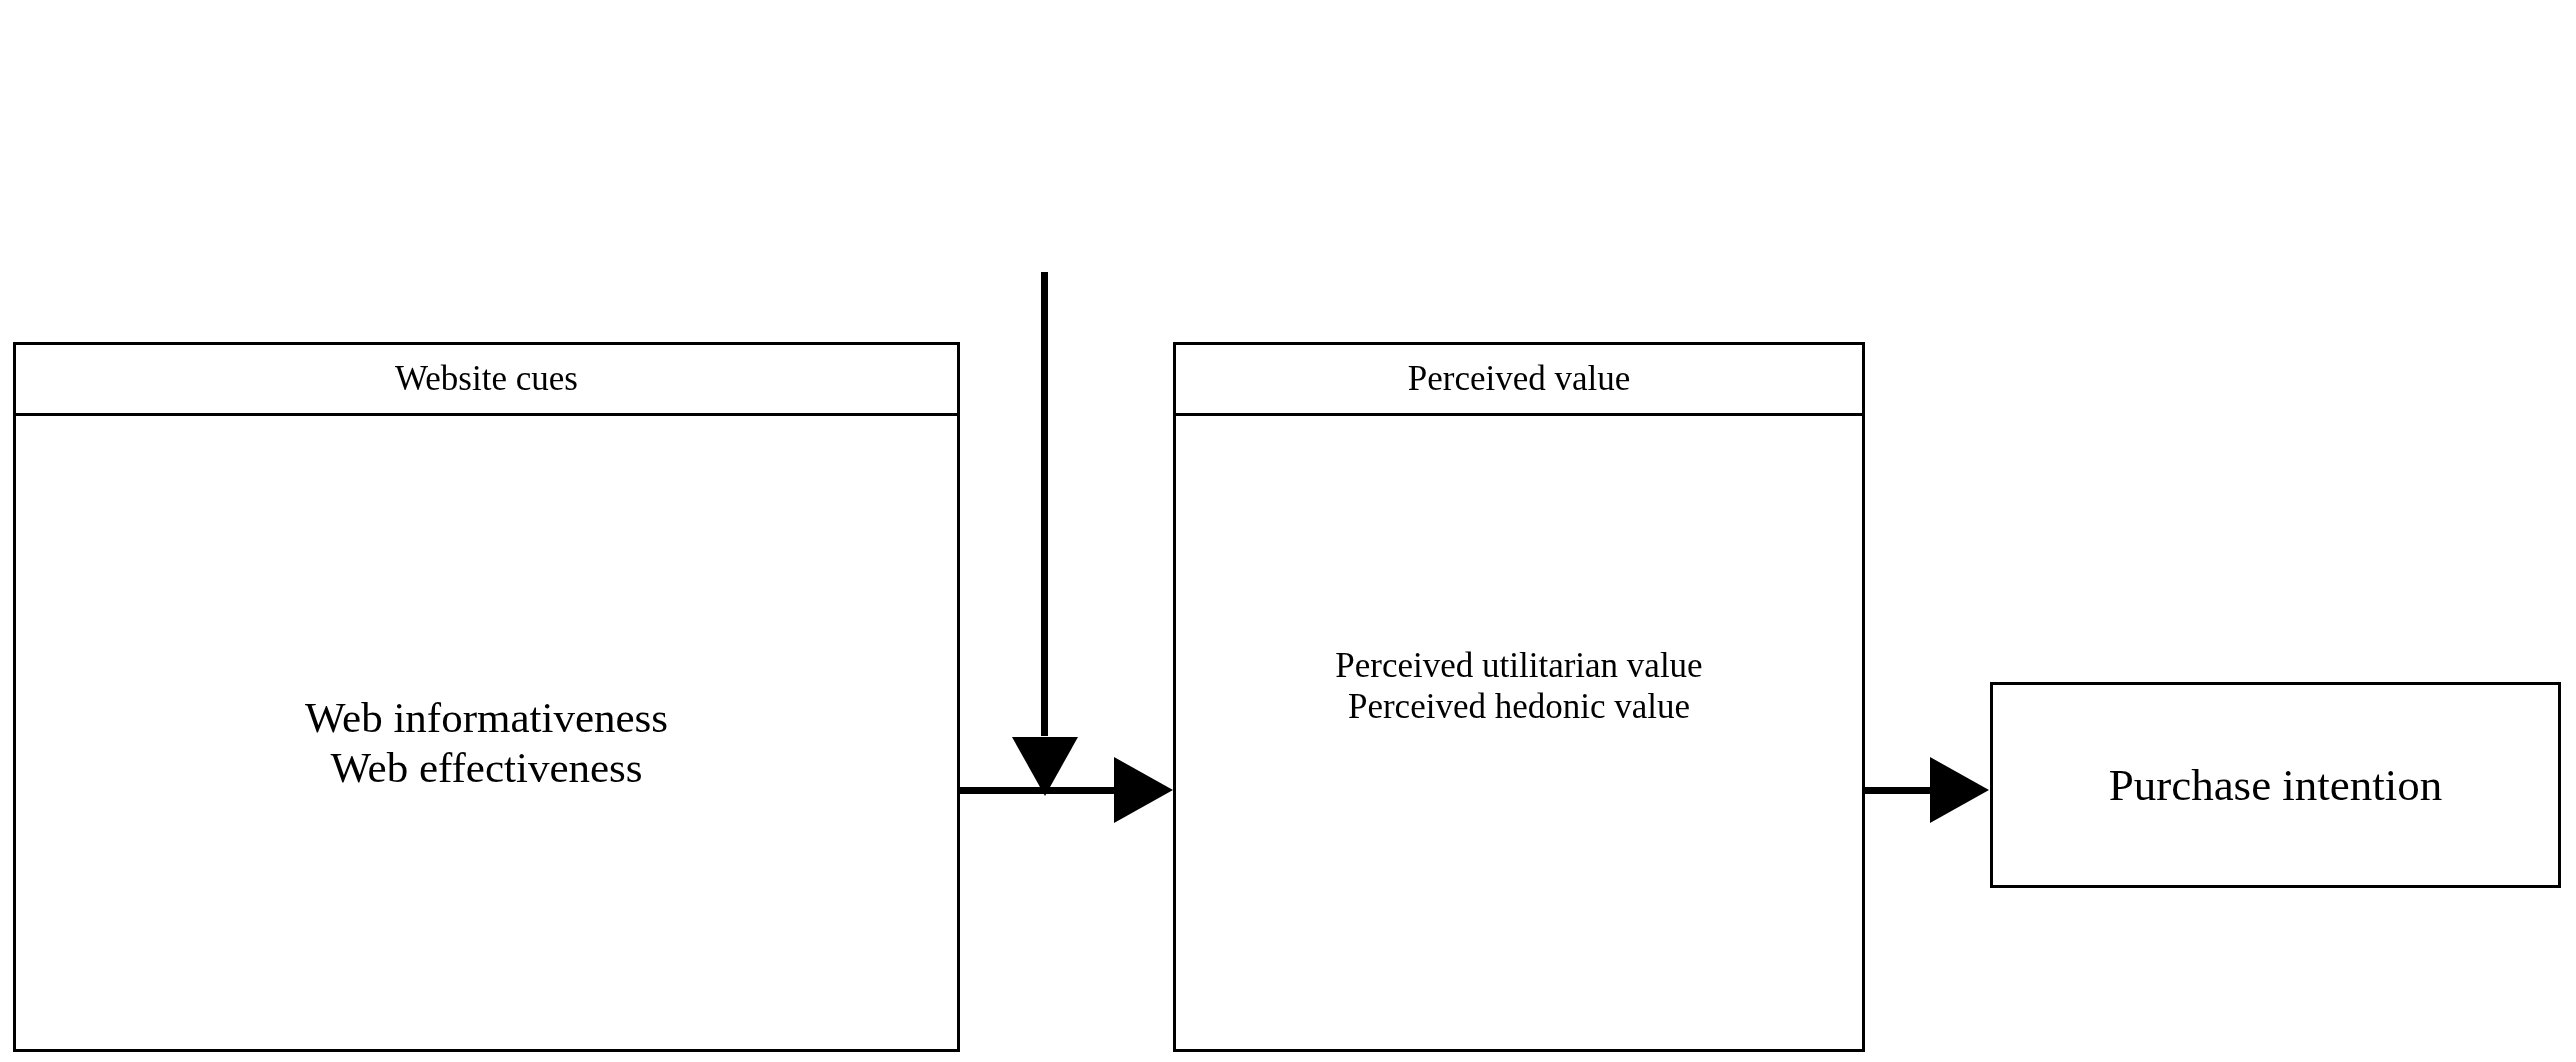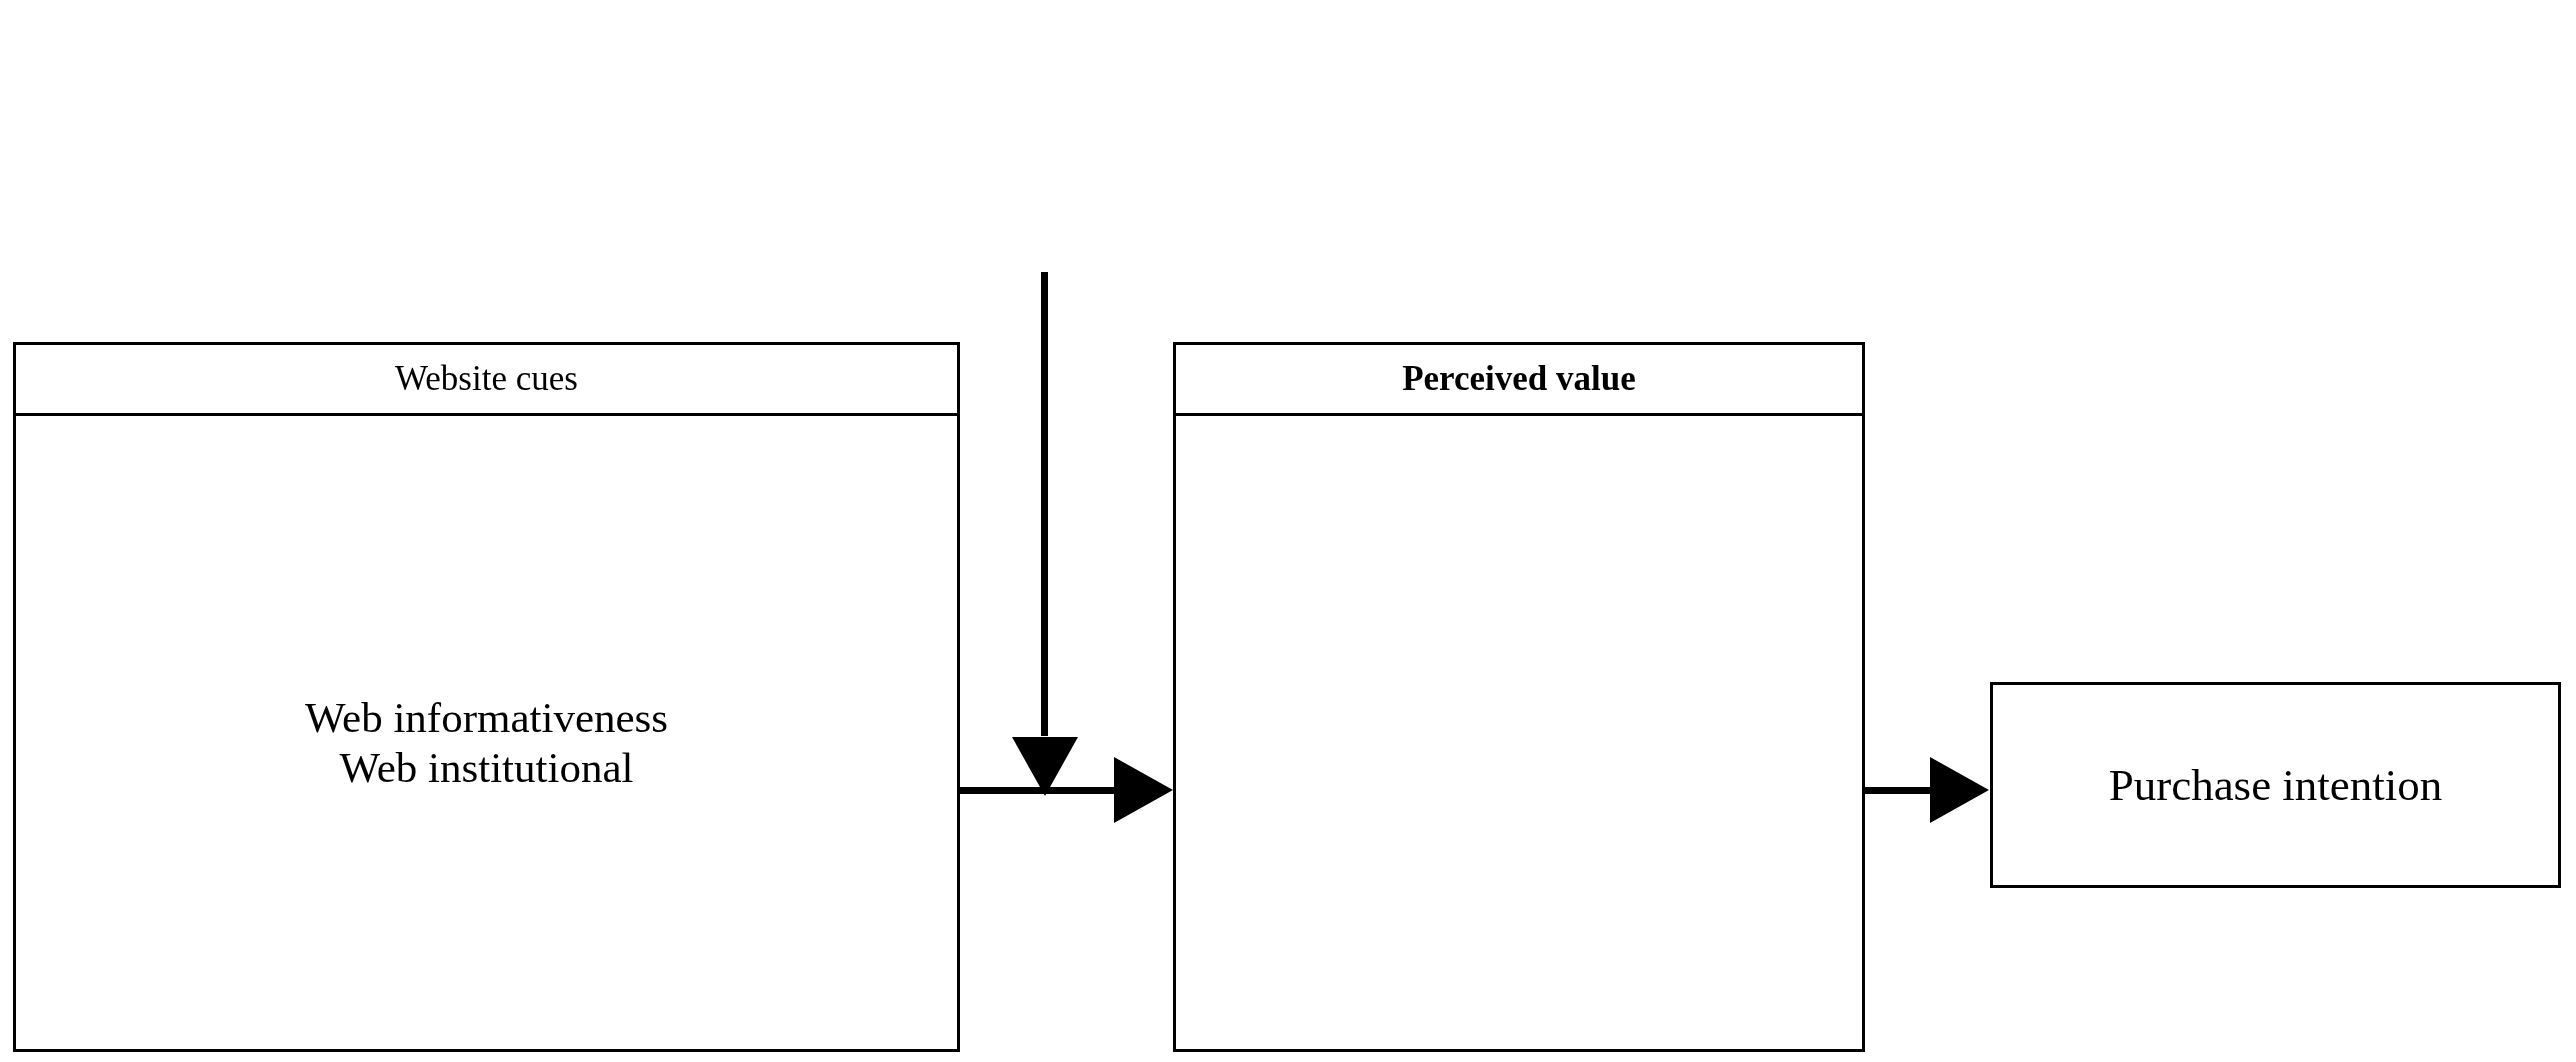--- a/index.html
+++ b/index.html
@@ -101,21 +101,20 @@
   #box-perceived-value {
     left: 1173px;
     top: 342px;
     width: 692px;
     height: 710px;
   }
   #box-perceived-value .box-header {
     top: 0;
     height: 71px;
     font-size: 35px;
-    font-weight: bold;
   }
   #box-perceived-value .box-body {
     top: 71px;
     height: 635px;
     font-size: 35px;
     line-height: 1.16;
     padding-bottom: 94px;
   }
 
   #box-purchase-intention {
@@ -195,26 +194,30 @@
 </head>
 <body>
 
 <div id="canvas">
 
 
   <div class="node-box" id="box-website-cues">
     <div class="box-header">Website cues</div>
     <div class="box-body">
       <span class="line-text">Web informativeness</span>
-      <span class="line-text">Web institutional</span>
+      <span class="line-text">Web effectiveness</span>
     </div>
   </div>
 
   <div class="node-box" id="box-perceived-value">
     <div class="box-header">Perceived value</div>
+    <div class="box-body">
+      <span class="line-text">Perceived utilitarian value</span>
+      <span class="line-text">Perceived hedonic value</span>
+    </div>
   </div>
 
   <div class="node-box" id="box-purchase-intention">
     <div class="node-title-only">Purchase intention</div>
   </div>
 
   <div class="connector" id="conn-cues-value">
     <div class="h-line"></div>
     <div class="arrow-right"></div>
   </div>

